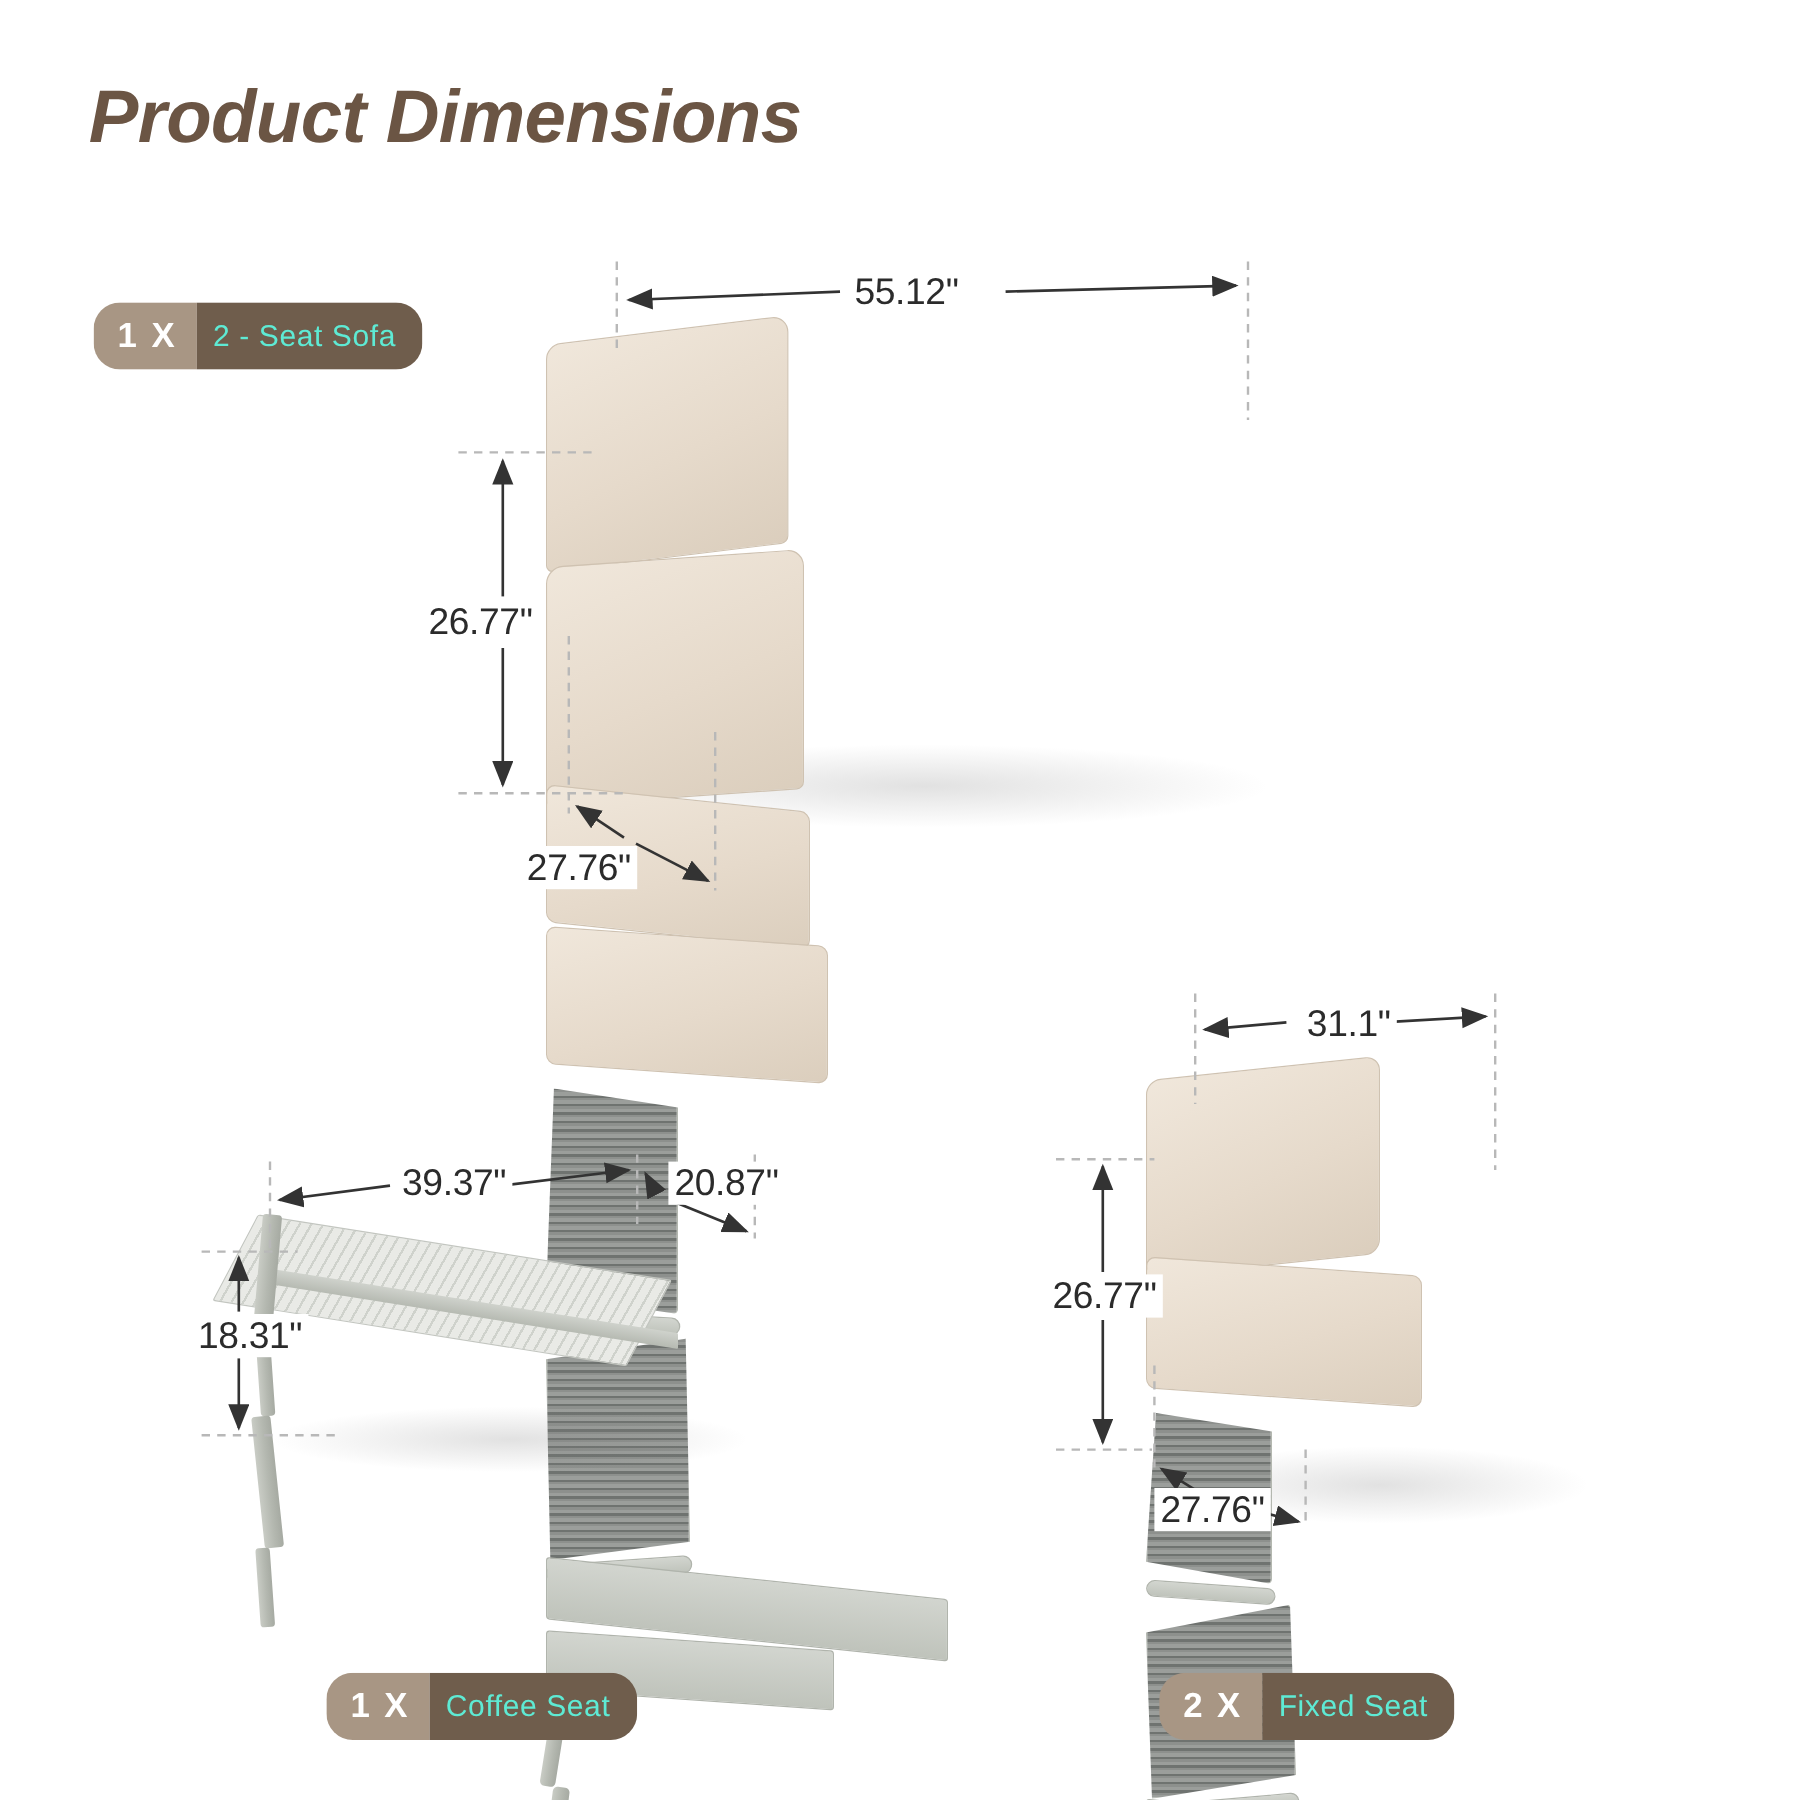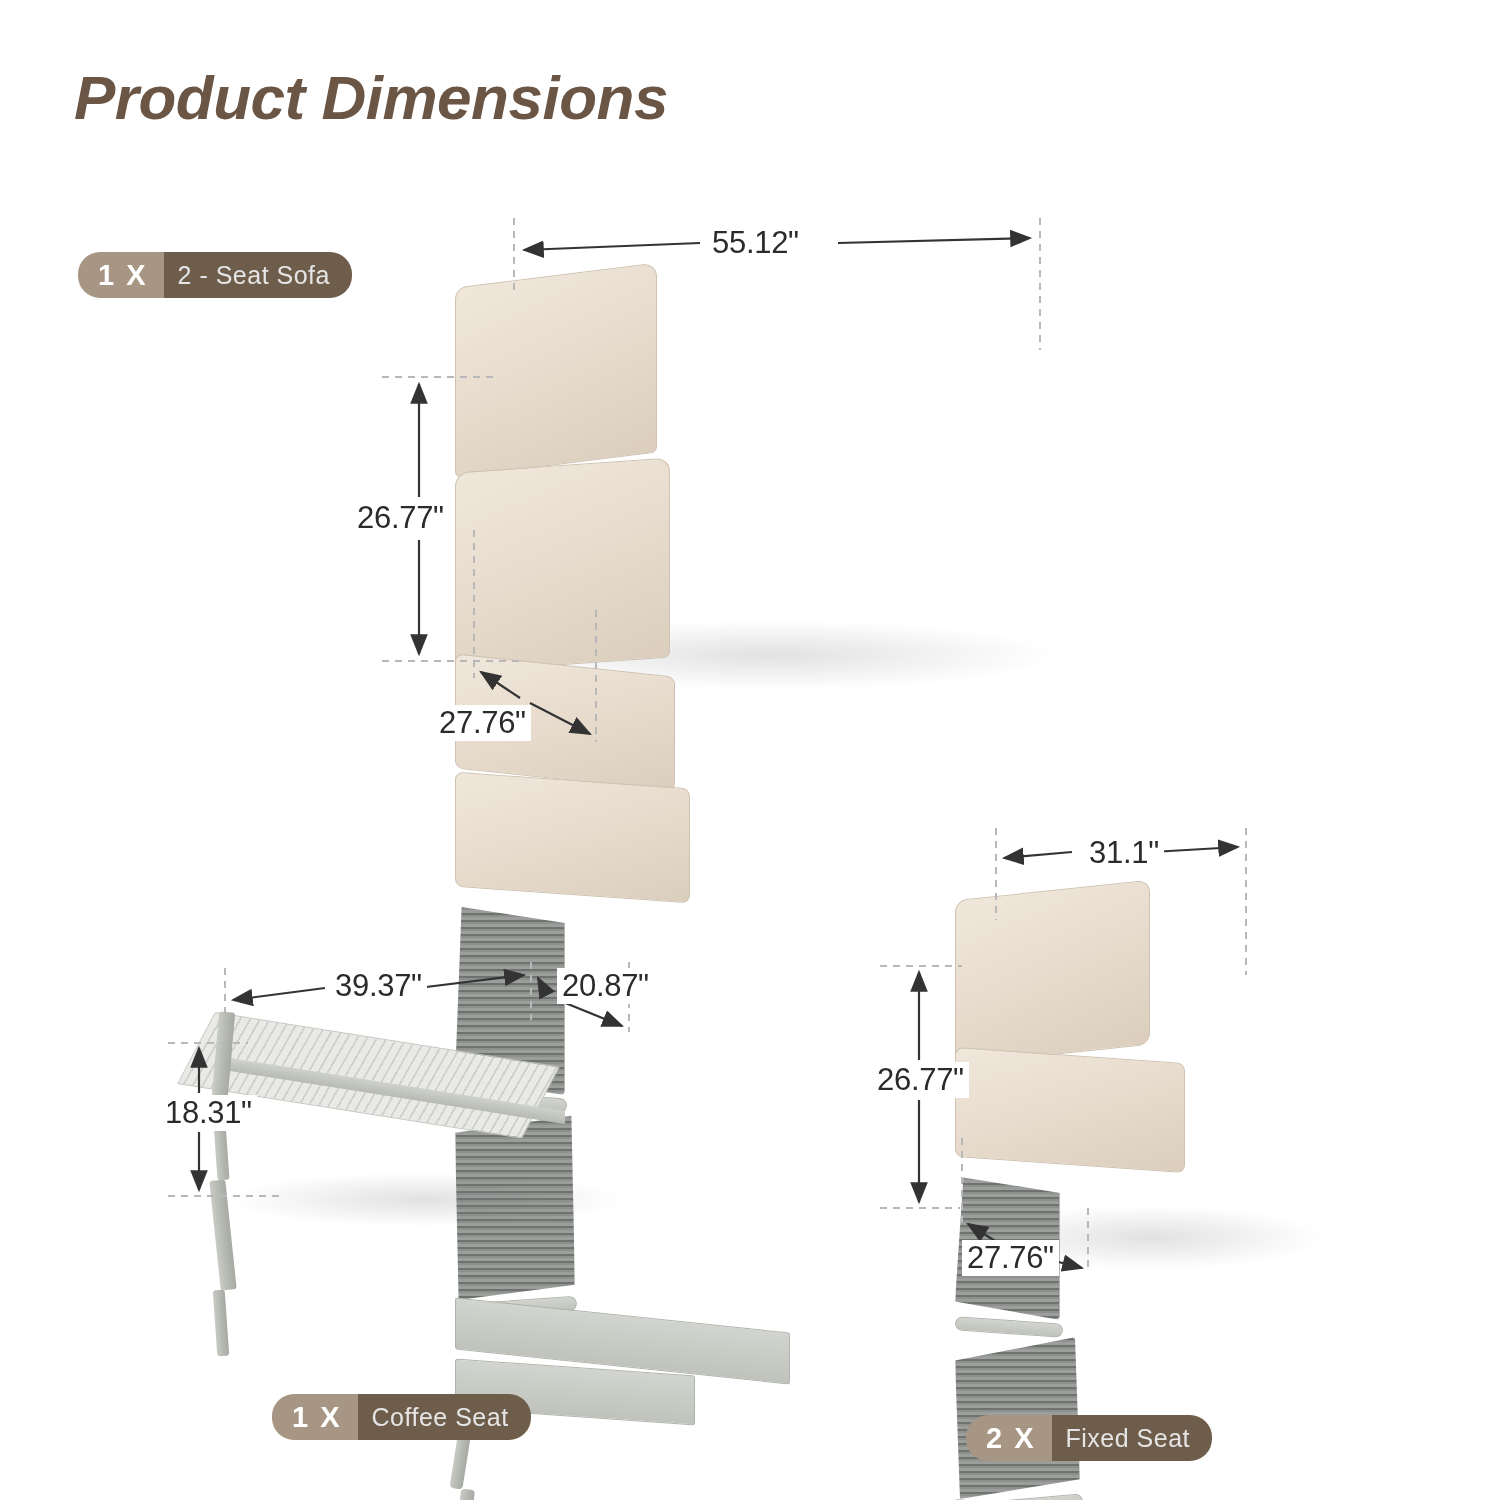--- a/index.html
+++ b/index.html
@@ -16,37 +16,37 @@
     position: absolute; left: 74px; top: 62px;
     font-size: 62px; font-weight: bold;
     color: #6b5544; letter-spacing: -0.5px;
     white-space: nowrap;
     font-style: italic;
   }
 
   
   .badge {
     position: absolute; display: flex; align-items: stretch;
-    border-radius: 22px; overflow: hidden; height: 46px;
+    border-radius: 22px; overflow: hidden; height: 56px;
   }
   .badge .qty {
     background: #a89684; color: #ffffff;
     font-size: 29px; font-weight: bold;
     display: flex; align-items: center; justify-content: center;
     padding: 0 16px 0 20px; letter-spacing: 2px;
   }
   .badge .nm {
-    background: #6f5d4c; color: #e5e5e5;
+    background: #6f5d4c; color: #5eead4;
     font-size: 25px; font-weight: normal;
     display: flex; align-items: center; justify-content: center;
     padding: 0 22px 0 14px; letter-spacing: 0.5px;
   }
   #badge-sofa   { left: 78px;  top: 252px; }
   #badge-table  { left: 272px; top: 1394px; }
-  #badge-chair  { left: 966px; top: 1394px; margin-top: 21px; }
+  #badge-chair  { left: 966px; top: 1394px; }
 
   
   .dimlabel {
     position: absolute; color: #2b2b2b;
     font-size: 31px; font-weight: normal;
     white-space: nowrap; background: #ffffff;
     padding: 0 5px; letter-spacing: -0.3px;
   }
   svg.ov { position: absolute; left: 0; top: 0; width: 1500px; height: 1500px;
            pointer-events: none; overflow: visible; }

